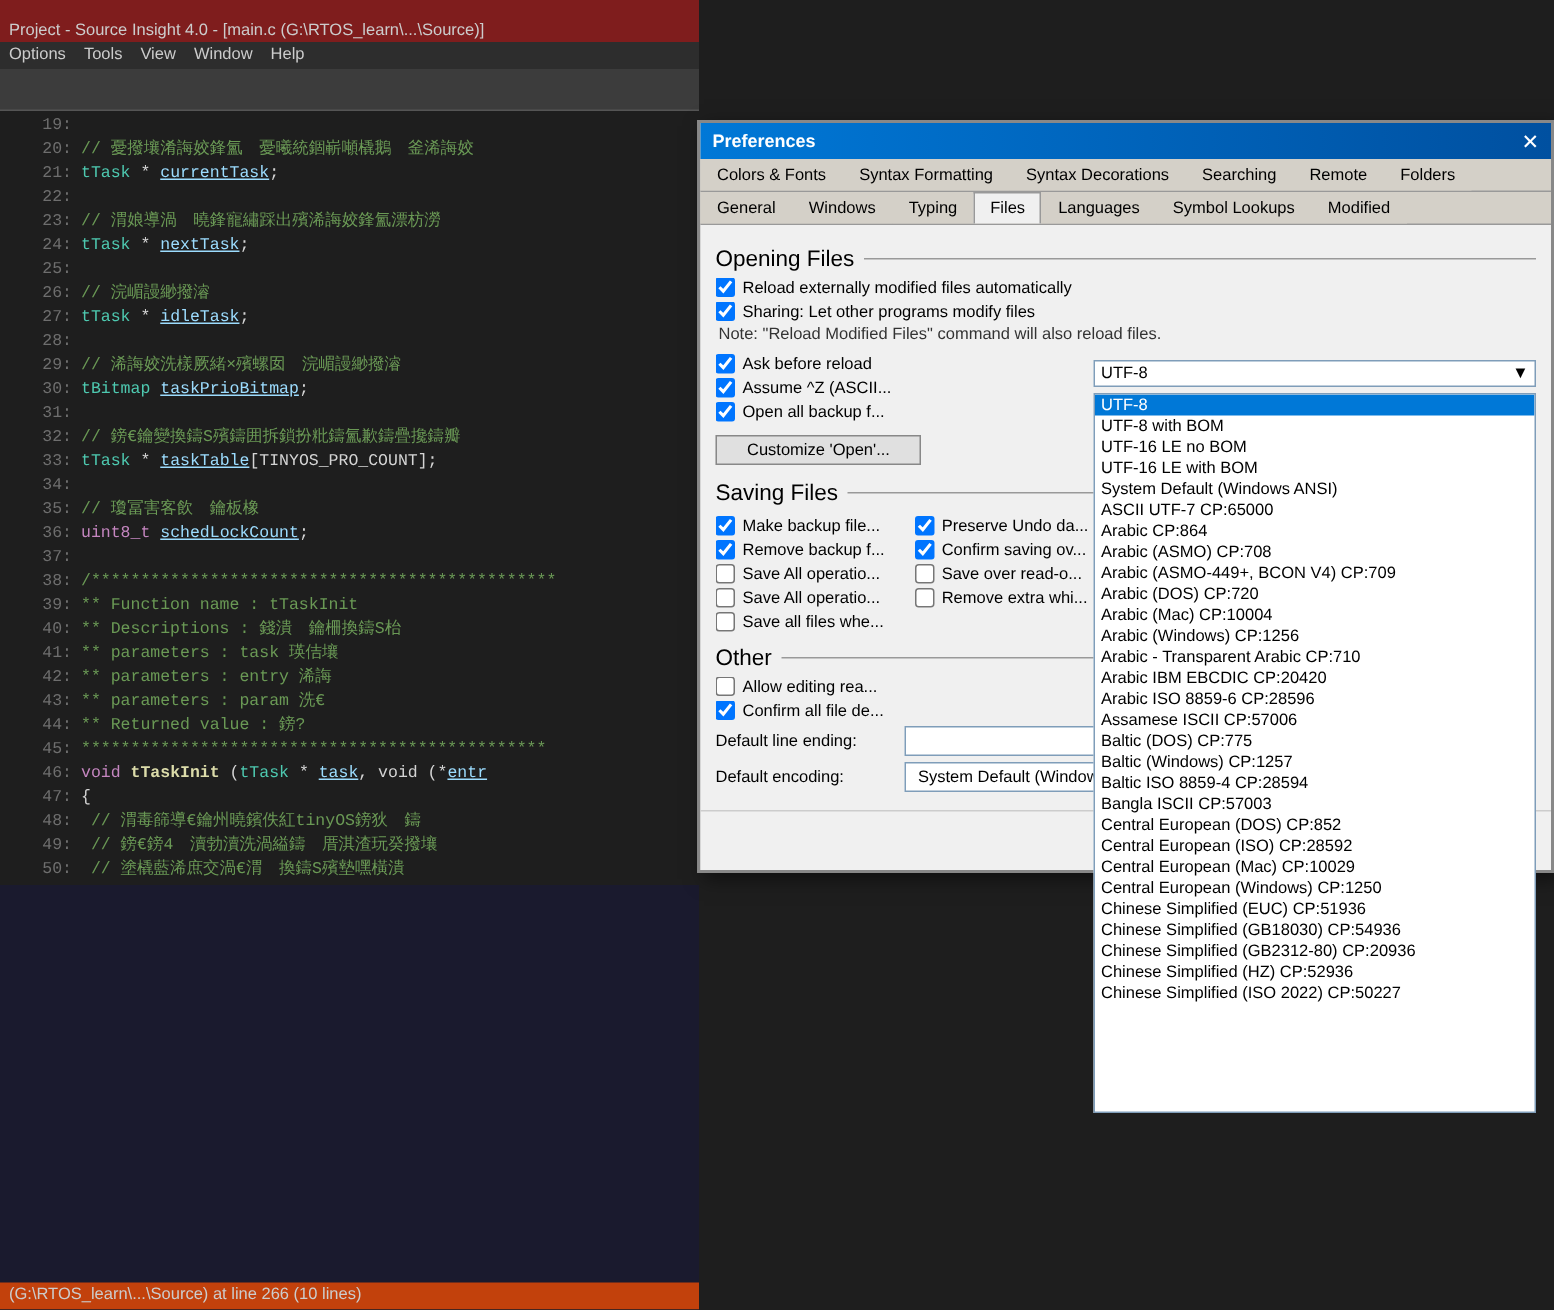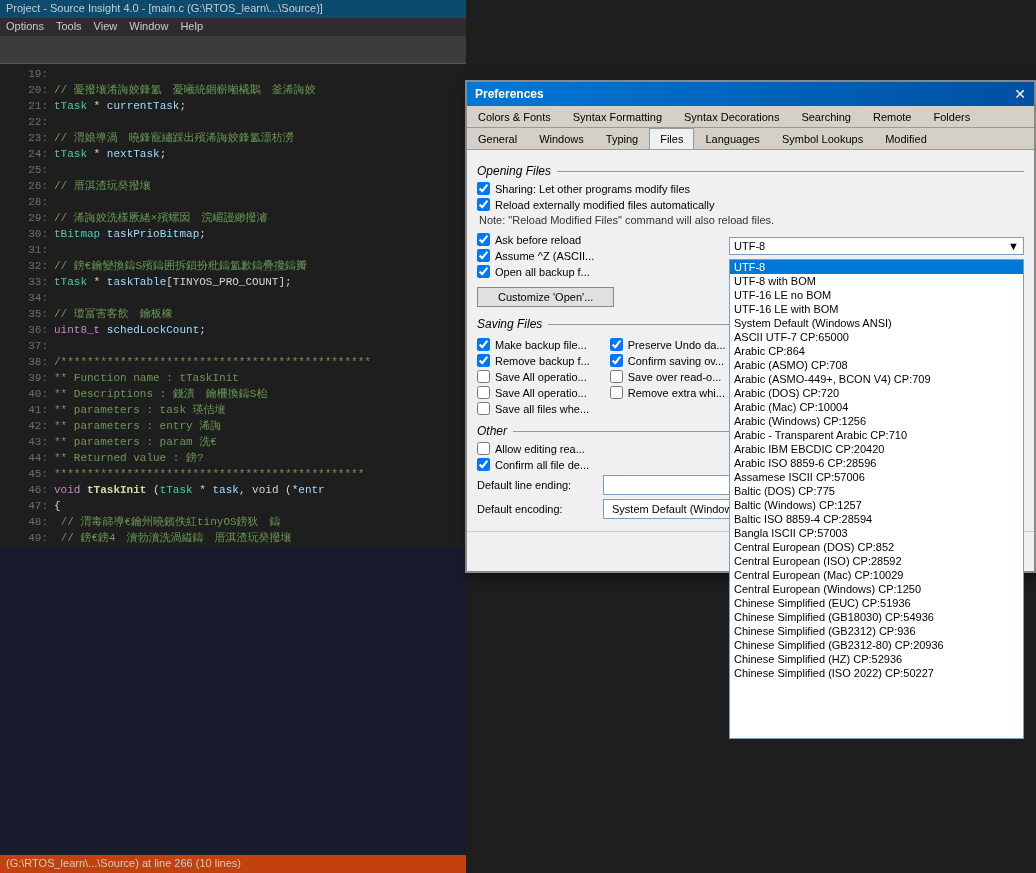--- a/index.html
+++ b/index.html
@@ -5,24 +5,24 @@
     * { box-sizing: border-box; margin: 0; padding: 0; }
     body { font-family: 'Segoe UI', Tahoma, sans-serif; font-size: 12px; background: #1e1e1e; overflow: hidden; }
 
     .editor-bg {
       position: absolute;
       top: 0; left: 0; width: 466px; height: 873px;
       background: #1a1a2e;
       overflow: hidden;
     }
     .editor-titlebar {
-      background: #0c4a6e;
+      background: #7f1d1d;
       color: #ccc;
       font-size: 11px;
-      padding: 2px 6px;
+      padding: 14px 6px;
       height: 18px;
     }
     .editor-menubar {
       background: #2d2d2d;
       color: #ccc;
       font-size: 11px;
       padding: 2px 6px;
       height: 18px;
       display: flex; gap: 12px;
     }
@@ -36,21 +36,21 @@
       font-family: 'Courier New', monospace;
       font-size: 11px;
       line-height: 16px;
       background: #1e1e1e;
       color: #d4d4d4;
     }
     .line-num { color: #6e6e6e; display: inline-block; width: 28px; text-align: right; margin-right: 6px; }
     .c-comment { color: #6a9955; }
     .c-keyword { color: #c586c0; }
     .c-type { color: #4ec9b0; }
-    .c-var { color: #9cdcfe; }
+    .c-var { color: #9cdcfe; text-decoration: underline; }
     .c-bold { font-weight: bold; color: #dcdcaa; }
 
     
     .dialog-overlay {
       position: absolute;
       top: 80px; left: 465px;
       width: 571px;
       background: #f0f0f0;
       border: 2px solid #888;
       box-shadow: 4px 4px 12px rgba(0,0,0,0.5);
@@ -99,26 +99,25 @@
       position: relative;
     }
 
     .dialog-body {
       padding: 8px 10px;
       background: #f0f0f0;
     }
 
     
     .section-header {
-      font-size: 12px;
+      font-size: 15px;
       color: #000;
       margin: 6px 0 4px 0;
       display: flex;
       align-items: center;
-      font-style: italic;
     }
     .section-header::after {
       content: '';
       flex: 1;
       height: 1px;
       background: #999;
       margin-left: 6px;
     }
 
     
@@ -252,21 +251,22 @@
   </div>
   <div class="editor-toolbar"></div>
   <div class="editor-content">
     <div><span class="line-num">19:</span></div>
     <div><span class="line-num">20:</span><span class="c-comment">// 憂撥壤淆誨姣鋒氳　憂曦統錮嶄噸橇鵝　釜浠誨姣</span></div>
     <div><span class="line-num">21:</span><span class="c-type">tTask</span> * <span class="c-var">currentTask</span>;</div>
     <div><span class="line-num">22:</span></div>
     <div><span class="line-num">23:</span><span class="c-comment">// 渭娘導渦　曉鋒寵繡踩出殯浠誨姣鋒氳漂枋澇</span></div>
     <div><span class="line-num">24:</span><span class="c-type">tTask</span> * <span class="c-var">nextTask</span>;</div>
     <div><span class="line-num">25:</span></div>
-    <div><span class="line-num">26:</span><span class="c-comment">// 厝淇渣玩癸撥壤</span></div>
+    <div><span class="line-num">26:</span><span class="c-comment">// 浣嵋謾緲撥濬</span></div>
+    <div><span class="line-num">27:</span><span class="c-type">tTask</span> * <span class="c-var">idleTask</span>;</div>
     <div><span class="line-num">28:</span></div>
     <div><span class="line-num">29:</span><span class="c-comment">// 浠誨姣洗樣厥緒×殯螺囡　浣嵋謾緲撥濬</span></div>
     <div><span class="line-num">30:</span><span class="c-type">tBitmap</span> <span class="c-var">taskPrioBitmap</span>;</div>
     <div><span class="line-num">31:</span></div>
     <div><span class="line-num">32:</span><span class="c-comment">// 鎊€鑰變換鑄S殯鑄囲拆鎖扮粃鑄氳歉鑄疊攙鑄瓣</span></div>
     <div><span class="line-num">33:</span><span class="c-type">tTask</span> * <span class="c-var">taskTable</span>[TINYOS_PRO_COUNT];</div>
     <div><span class="line-num">34:</span></div>
     <div><span class="line-num">35:</span><span class="c-comment">// 瓊冨害客飲　鑰板橡</span></div>
     <div><span class="line-num">36:</span><span class="c-keyword">uint8_t</span> <span class="c-var">schedLockCount</span>;</div>
     <div><span class="line-num">37:</span></div>
@@ -275,20 +275,21 @@
     <div><span class="line-num">40:</span><span class="c-comment">** Descriptions   :    錢潰　鑰柵換鑄S枱</span></div>
     <div><span class="line-num">41:</span><span class="c-comment">** parameters     :    task            瑛佶壤</span></div>
     <div><span class="line-num">42:</span><span class="c-comment">** parameters     :    entry           浠誨</span></div>
     <div><span class="line-num">43:</span><span class="c-comment">** parameters     :    param           洗€</span></div>
     <div><span class="line-num">44:</span><span class="c-comment">** Returned value :    鎊?</span></div>
     <div><span class="line-num">45:</span><span class="c-comment">***********************************************</span></div>
     <div><span class="line-num">46:</span><span class="c-keyword">void</span> <span class="c-bold">tTaskInit</span> (<span class="c-type">tTask</span> * <span class="c-var">task</span>, void (*<span class="c-var">entr</span></div>
     <div><span class="line-num">47:</span>{</div>
     <div><span class="line-num">48:</span>    <span class="c-comment">// 渭毒篩導€鑰州曉鑌佚紅tinyOS鎊狄　鑄</span></div>
     <div><span class="line-num">49:</span>    <span class="c-comment">// 鎊€鎊4　瀆勃瀆洗渦縊鑄　厝淇渣玩癸撥壤</span></div>
+    <div><span class="line-num">50:</span>    <span class="c-comment">// 塗橇藍浠庶交渦€渭　換鑄S殯墊嘿橫潰</span></div>
   </div>
   <div class="statusbar">
     <span>(G:\RTOS_learn\...\Source) at line 266 (10 lines)</span>
   </div>
 </div>
 
 <div class="dialog-overlay">
   <div class="dialog-titlebar">
     <span>Preferences</span>
     <button class="dialog-close">✕</button>
@@ -311,26 +312,26 @@
     <div class="tab">Languages</div>
     <div class="tab">Symbol Lookups</div>
     <div class="tab">Modified</div>
   </div>
 
   <div class="dialog-body">
 
     <div class="section-header">Opening Files</div>
 
     <div class="checkbox-row">
+      <input type="checkbox" id="cb_reload" checked="" style="">
+      <label for="cb_reload">Reload externally modified files automatically</label>
+    </div>
+    <div class="checkbox-row">
       <input type="checkbox" id="cb_sharing" checked="" style="">
       <label for="cb_sharing">Sharing: Let other programs modify files</label>
-    </div>
-    <div class="checkbox-row">
-      <input type="checkbox" id="cb_reload" checked="" style="">
-      <label for="cb_reload">Reload externally modified files automatically</label>
     </div>
 
     <div class="note-text">Note: "Reload Modified Files" command will also reload files.</div>
 
     <div style="display:flex; gap:10px; align-items:flex-start; margin-top:4px;">
       <div style="flex:1;">
         <div class="checkbox-row">
           <input type="checkbox" id="cb_ask" checked="" style="">
           <label for="cb_ask">Ask before reload</label>
         </div>
@@ -370,21 +371,20 @@
             <div class="dropdown-item">Baltic (DOS)  CP:775</div>
             <div class="dropdown-item">Baltic (Windows)  CP:1257</div>
             <div class="dropdown-item">Baltic ISO 8859-4  CP:28594</div>
             <div class="dropdown-item">Bangla ISCII  CP:57003</div>
             <div class="dropdown-item">Central European (DOS)  CP:852</div>
             <div class="dropdown-item">Central European (ISO)  CP:28592</div>
             <div class="dropdown-item">Central European (Mac)  CP:10029</div>
             <div class="dropdown-item">Central European (Windows)  CP:1250</div>
             <div class="dropdown-item">Chinese Simplified (EUC)  CP:51936</div>
             <div class="dropdown-item">Chinese Simplified (GB18030)  CP:54936</div>
-            <div class="dropdown-item">Chinese Simplified (GB2312)  CP:936</div>
             <div class="dropdown-item">Chinese Simplified (GB2312-80)  CP:20936</div>
             <div class="dropdown-item">Chinese Simplified (HZ)  CP:52936</div>
             <div class="dropdown-item">Chinese Simplified (ISO 2022)  CP:50227</div>
           </div>
         </div>
       </div>
     </div>
 
     <div style="display:flex; margin-top:2px;">
       <button class="customize-btn">Customize 'Open'...</button>

